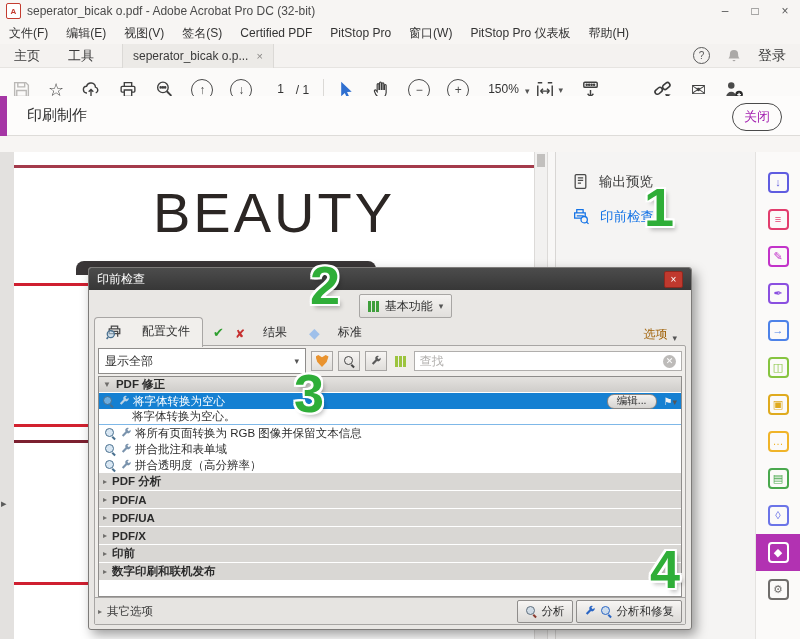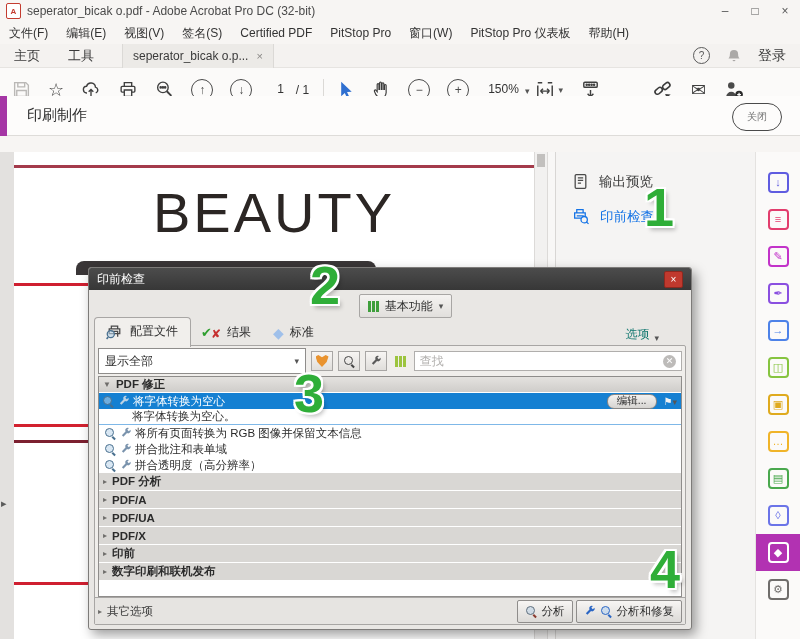--- a/index.html
+++ b/index.html
@@ -38,21 +38,21 @@
   .tsep{width:1px;height:22px;background:#dbd9d6;margin-right:14px}
   .zoomdd{font-size:12px;color:#333;border-bottom:1px solid #b5b3b1;padding:2px 2px;display:flex;align-items:flex-end;gap:6px;margin-right:4px}
   .caret::after{content:"▾";font-size:9px;color:#555}
   .gap34{width:34px}
   
   #toolheader{position:absolute;left:0;top:96px;width:800px;height:40px;background:#fdfcfb;
     border-bottom:1px solid #dedcd9;box-sizing:border-box}
   #accentbar{position:absolute;left:0;top:0;width:7px;height:40px;background:#a536a5}
   #toolheader .title{position:absolute;left:27px;top:10px;font-size:15px;color:#2f2f2f}
   #closebtn{position:absolute;right:18px;top:7px;width:48px;height:26px;border:1.5px solid #4a4a4a;
-    border-radius:14px;font-size:10px;color:#737373;display:flex;align-items:center;justify-content:center;background:#fdfcfb}
+    border-radius:14px;font-size:13px;color:#a21caf;display:flex;align-items:center;justify-content:center;background:#fdfcfb}
   
   #main{position:absolute;left:0;top:152px;width:800px;height:487px}
   #docarea{position:absolute;left:0;top:0;width:548px;height:487px;background:#e3e1df}
   #page{position:absolute;left:14px;top:0;width:520px;height:487px;background:#fff}
   .redline{position:absolute;left:0;width:520px}
   #headline{position:absolute;left:0;top:28px;width:520px;text-align:center;font-size:56px;
     font-weight:300;letter-spacing:3px;color:#2b2624}
   #blackbar{position:absolute;left:62px;top:109px;width:300px;height:14px;background:#3a3637;border-radius:8px 8px 0 0}
   #gutter-arrow{position:absolute;left:1px;top:345px;font-size:11px;color:#5a5a5a}
   #vscroll{position:absolute;left:534px;top:0;width:14px;height:487px;background:#f2f1f0;
@@ -79,23 +79,23 @@
     display:flex;align-items:center;padding:0 8px;color:#fff;font-size:12px}
   #dlg-close{margin-left:auto;width:17px;height:15px;background:#c0392e;border:1px solid #8e281f;border-radius:2px;
     color:#fff;font-size:10px;display:flex;align-items:center;justify-content:center}
   #basicbtn{position:absolute;left:270px;top:26px;height:22px;padding:0 8px;display:flex;align-items:center;gap:6px;
     background:linear-gradient(#f5f3f1,#e1dfdc);border:1px solid #a8a6a4;border-radius:2px;font-size:12px;color:#2f2f2f}
   .bars{display:inline-flex;align-items:flex-end;gap:1.5px}
   .bars i{display:block;width:2.6px;background:#3f9f3c}
   .bars i:nth-child(1){height:11px}.bars i:nth-child(2){height:11px}.bars i:nth-child(3){height:11px}
   .bars.lime i{background:#9cc43e}
   #dlg-tabs{position:absolute;left:5px;top:51px;height:27px;display:flex;align-items:flex-end}
-  .dtab{display:flex;align-items:center;gap:6px;font-size:12px;color:#2f2f2f;padding:5px 12px 5px 10px}
+  .dtab{display:flex;align-items:center;gap:18px;font-size:12px;color:#2f2f2f;padding:5px 12px 5px 10px}
   .dtab.active{background:#f1efec;border:1px solid #a8a6a4;border-bottom:none;border-radius:4px 4px 0 0;position:relative;z-index:2;margin-bottom:-1px;padding-bottom:7px}
-  #dlg-options{position:absolute;right:32px;top:58px;font-size:12px;color:#0f766e;display:flex;align-items:flex-end;gap:5px}
+  #dlg-options{position:absolute;right:14px;top:58px;font-size:12px;color:#a16207;display:flex;align-items:flex-end;gap:5px}
   #dlg-panel{position:absolute;left:5px;top:77px;width:592px;height:280px;background:#f0eeeb;
     border:1px solid #a8a6a4;border-radius:0 2px 2px 2px;box-sizing:border-box;display:flex;flex-direction:column;padding:3px}
   #filterrow{height:24px;display:flex;align-items:center;gap:5px}
   #showall{width:208px;height:20px;background:#fff;border:1px solid #8f8d8b;font-size:12px;display:flex;
     align-items:center;padding:12px 6px;box-sizing:border-box;color:#2f2f2f}
   #showall .dd{margin-left:auto;border-left:1px solid #c8c6c4;padding-left:5px;height:100%;display:flex;align-items:center}
   .sqbtn{width:22px;height:20px;background:linear-gradient(#f7f5f3,#e0dedb);border:1px solid #a8a6a4;
     display:flex;align-items:center;justify-content:center;box-sizing:border-box}
   .fox{width:13px;height:12px;background:#e9932f;clip-path:polygon(0% 12%,22% 0%,50% 18%,78% 0%,100% 12%,86% 58%,50% 100%,14% 58%)}
   .mag{position:relative;width:13px;height:13px}

